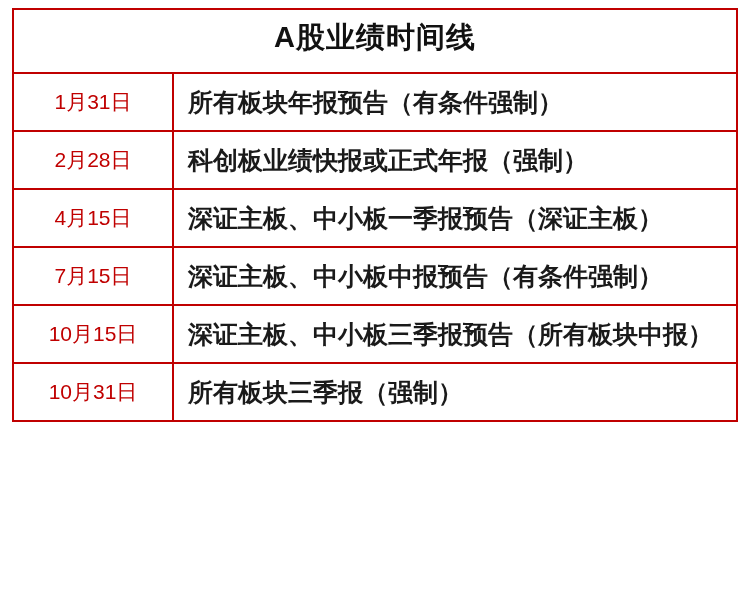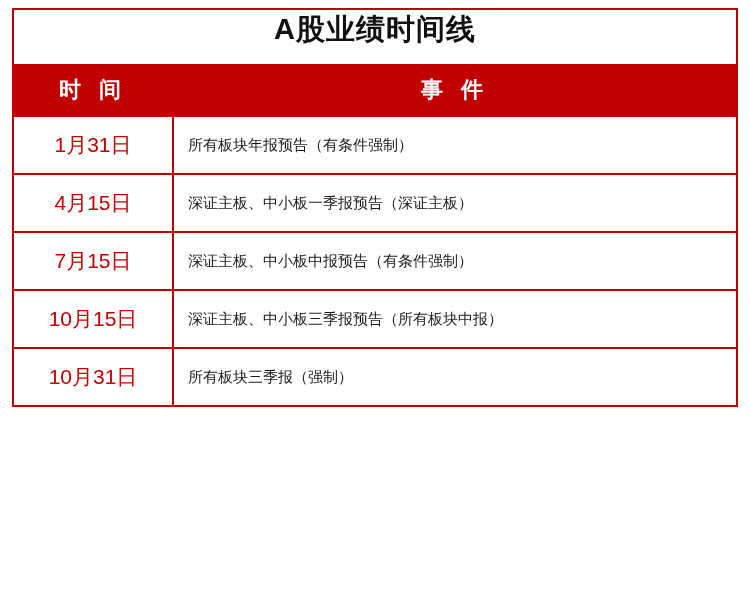--- a/index.html
+++ b/index.html
@@ -23,21 +23,21 @@
   .timeline-table {
     width: 726px;
     border-collapse: collapse;
     table-layout: fixed;
     border: 2px solid #c00000;
   }
   .title-row td {
     background: #ffffff;
     border: 2px solid #c00000;
     text-align: center;
-    padding: 0 0 14px 0;
+    padding: 8px 0 14px 0;
   }
   .title-text {
     font-size: 29px;
     font-weight: bold;
     color: #111111;
     letter-spacing: 1px;
     font-family: "Liberation Sans", sans-serif;
   }
   .head-row th {
     background: #c00000;
@@ -61,51 +61,51 @@
     text-align: center;
     color: #c00000;
     font-size: 21px;
     font-weight: normal;
     padding: 6px 0;
     letter-spacing: 0px;
   }
   td.cell-event {
     text-align: left;
     color: #1a1a1a;
-    font-size: 15px;
+    font-size: 25px;
     padding: 6px 0 6px 14px;
-    font-weight: normal;
+    font-weight: bold;
   }
   col.c1 { width: 160px; }
   col.c2 { width: auto; }
 </style>
 </head>
 <body>
 
 <div class="page">
   <table class="timeline-table">
     <colgroup>
       <col class="c1">
       <col class="c2">
     </colgroup>
     <thead>
       <tr class="title-row">
         <td colspan="2">
           <span class="title-text">A股业绩时间线</span>
         </td>
       </tr>
-      <tr class="head-row">
-        <th class="col-date">时 间</th>
-        <th class="col-event">事 件</th>
-      </tr>
     </thead>
     <tbody>
       <tr>
         <td class="cell-date">1月31日</td>
         <td class="cell-event">所有板块年报预告（有条件强制）</td>
+      </tr>
+      <tr>
+        <td class="cell-date">2月28日</td>
+        <td class="cell-event">科创板业绩快报或正式年报（强制）</td>
       </tr>
       <tr>
         <td class="cell-date">4月15日</td>
         <td class="cell-event">深证主板、中小板一季报预告（深证主板）</td>
       </tr>
       <tr>
         <td class="cell-date">7月15日</td>
         <td class="cell-event">深证主板、中小板中报预告（有条件强制）</td>
       </tr>
       <tr>

